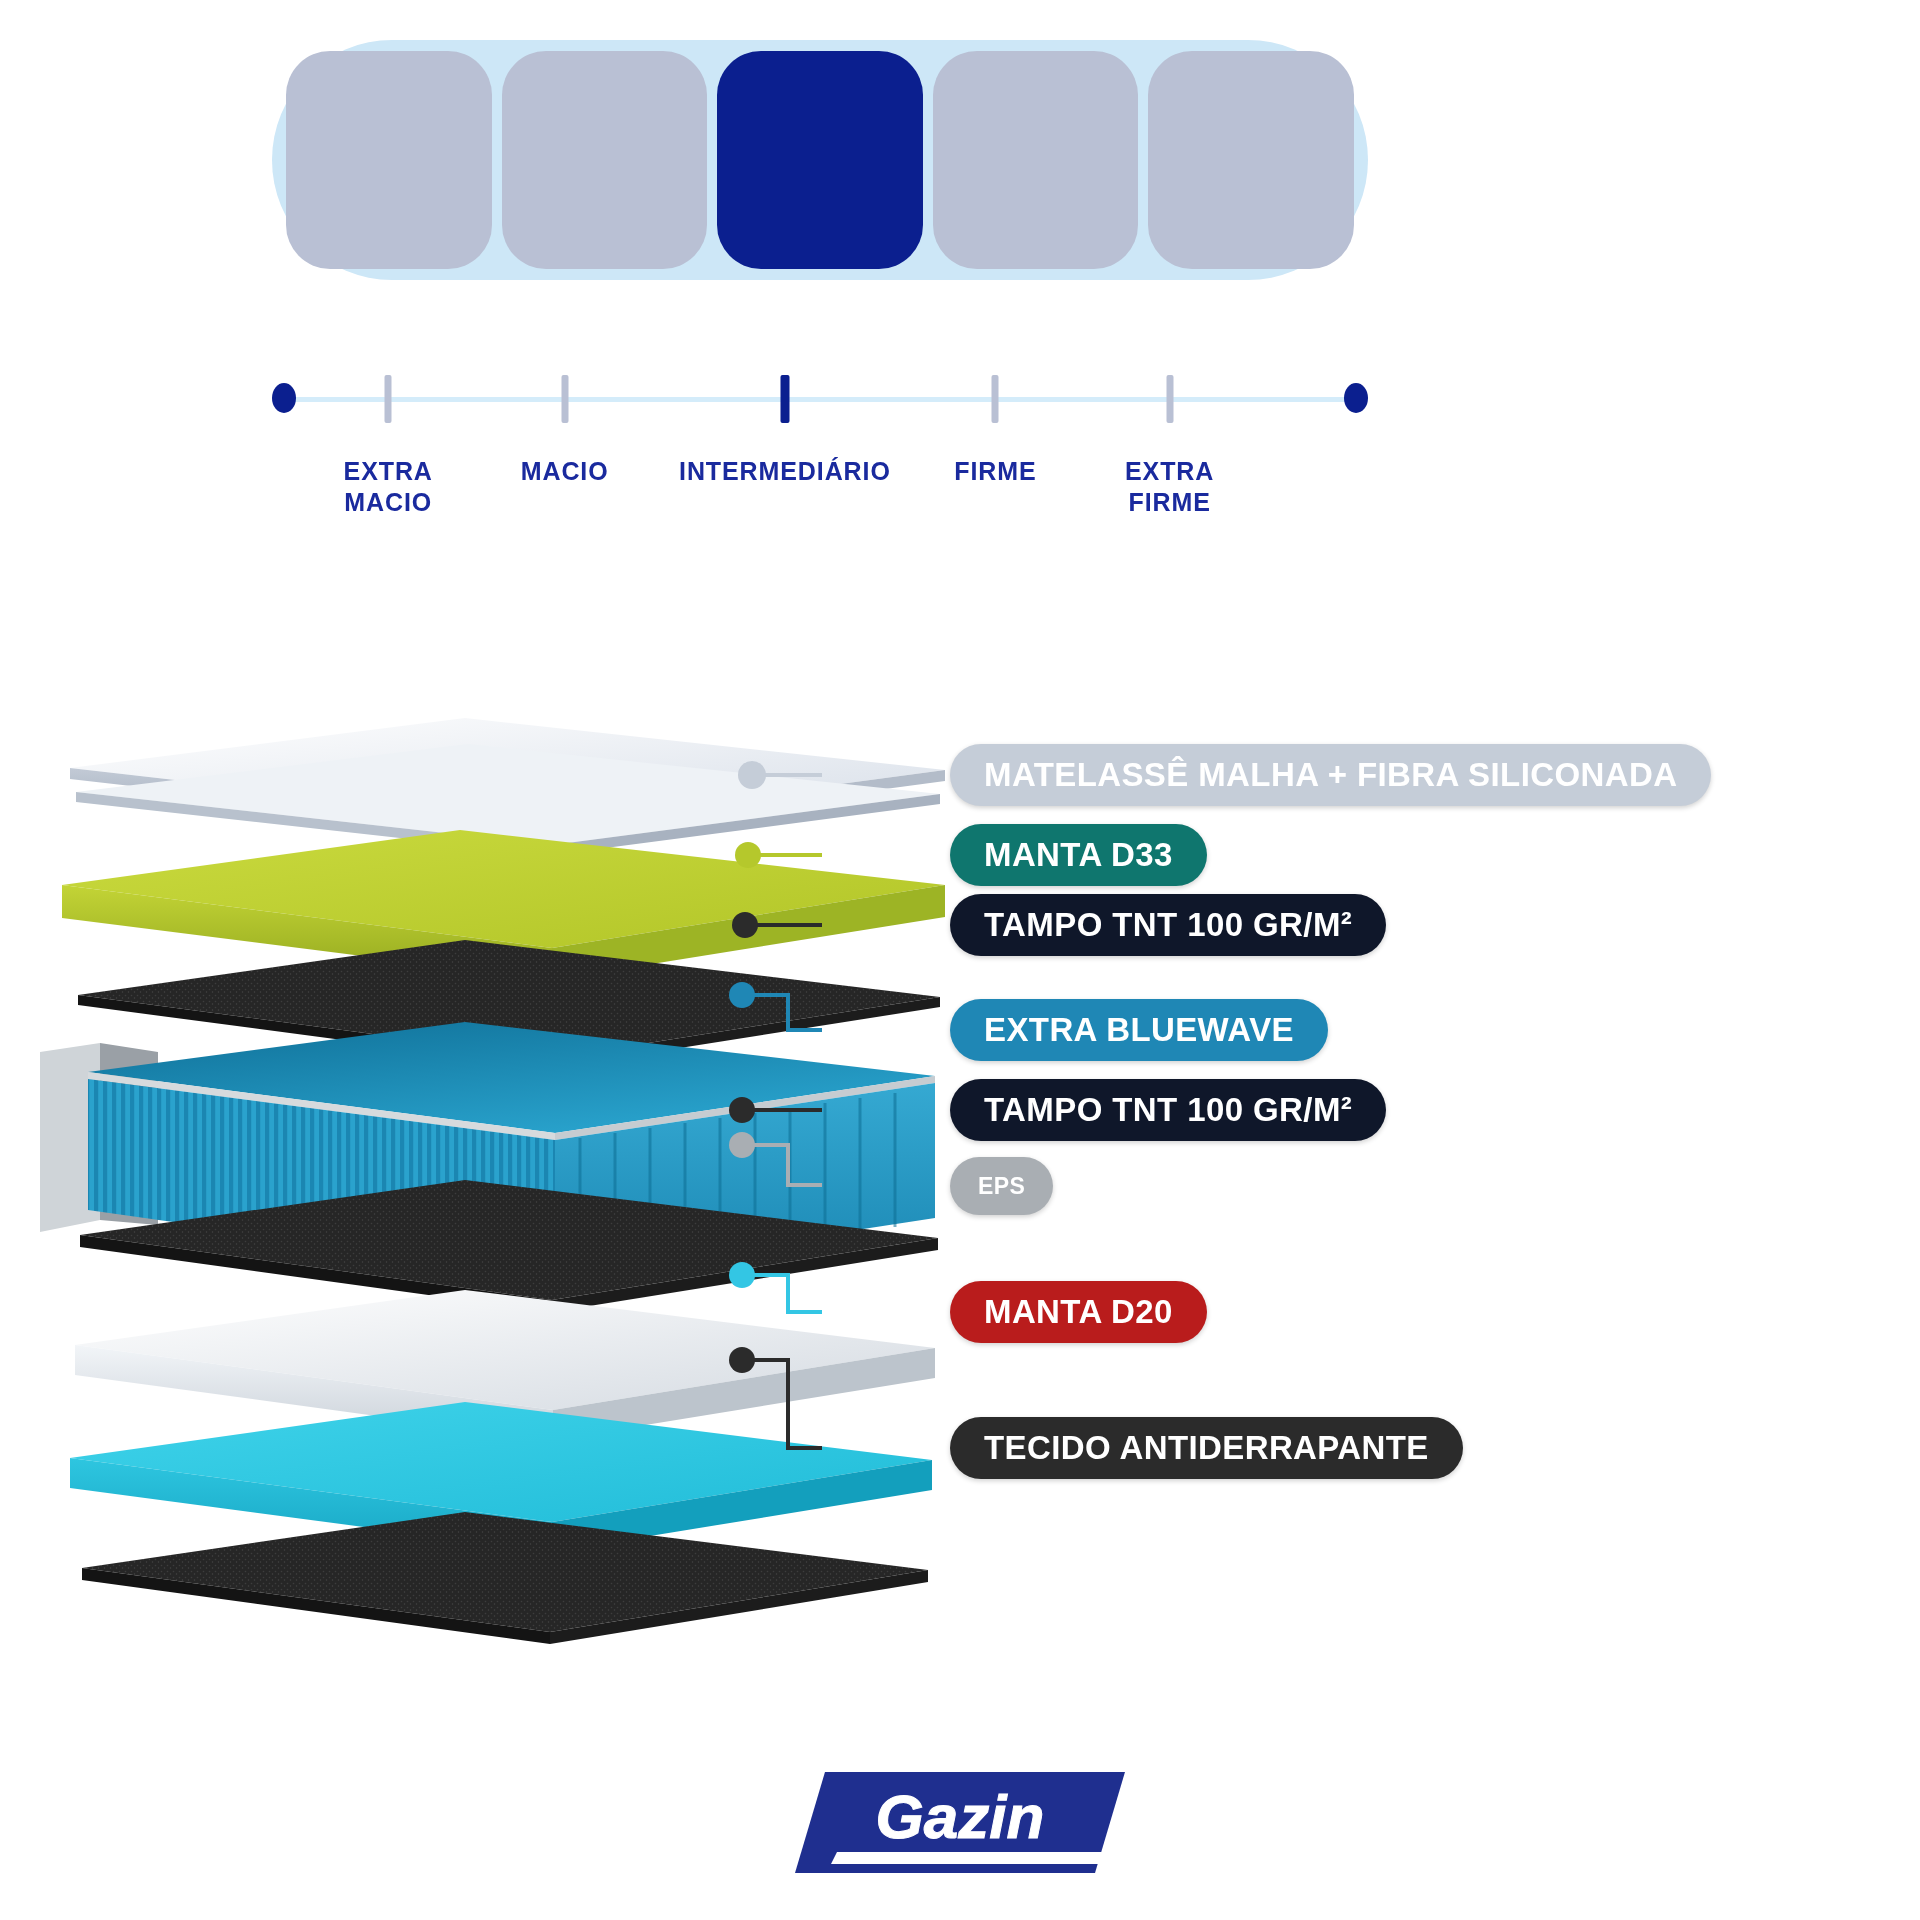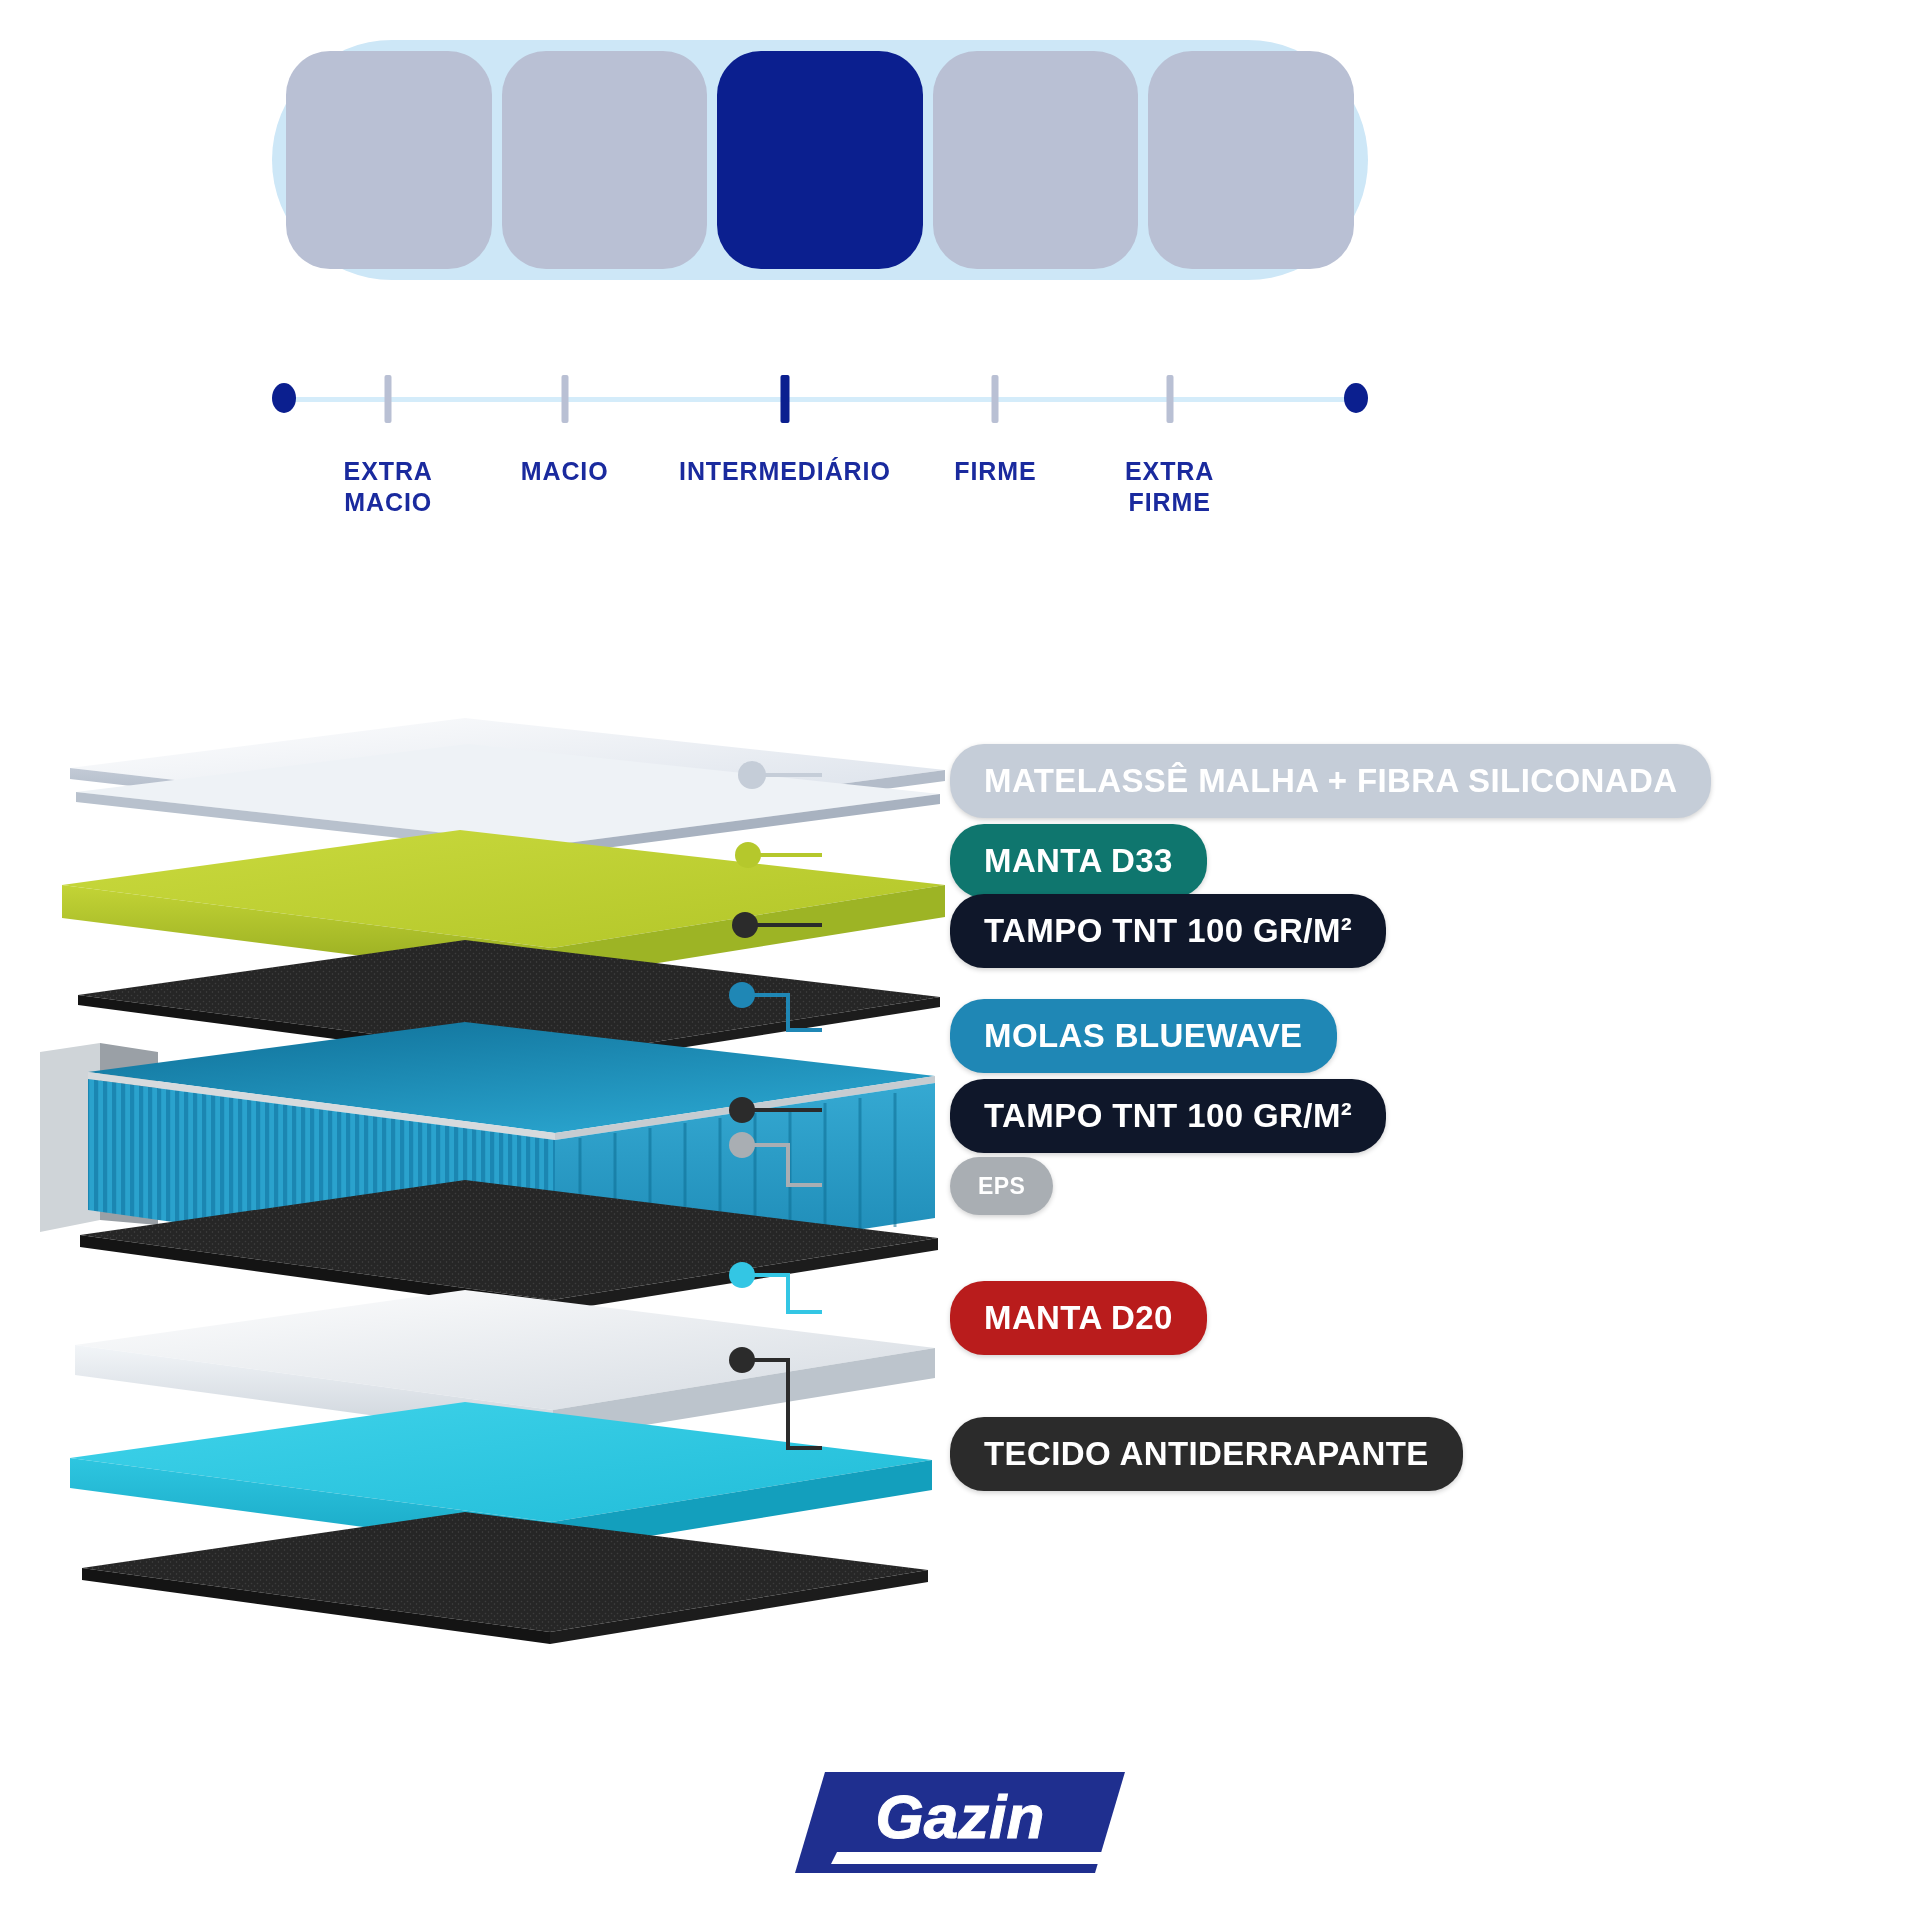--- a/index.html
+++ b/index.html
@@ -110,21 +110,21 @@
   
   .callouts{
     position:absolute;
     left:0; top:0;
     width:1920px; height:1120px;
   }
   .callout{
     position:absolute;
     display:flex;
     align-items:center;
-    height:74px;
+    height:62px;
     padding:0 34px;
     border-radius:34px;
     color:#ffffff;
     font-size:33px;
     font-weight:bold;
     letter-spacing:.4px;
     white-space:nowrap;
     box-shadow:0 2px 5px rgba(0,0,0,.18);
   }
   .callout.small{
@@ -355,21 +355,21 @@
     </g>
   </svg>
 
   <div class="callouts">
     <div class="callout c-matelasse" style="left:950px; top:104px;">MATELASSÊ MALHA + FIBRA SILICONADA</div>
 
     <div class="callout c-manta33" style="left:950px; top:184px;">MANTA D33</div>
 
     <div class="callout c-tnt" style="left:950px; top:254px;">TAMPO TNT 100 GR/M²</div>
 
-    <div class="callout c-molas" style="left:950px; top:359px;">MOLAS BLUEWAVE</div>
+    <div class="callout c-molas" style="left:950px; top:359px;">EXTRA BLUEWAVE</div>
 
     <div class="callout c-tnt" style="left:950px; top:439px;">TAMPO TNT 100 GR/M²</div>
 
     <div class="callout small c-eps" style="left:950px; top:517px;">EPS</div>
 
     <div class="callout c-manta20" style="left:950px; top:641px;">MANTA D20</div>
 
     <div class="callout c-tecido" style="left:950px; top:777px;">TECIDO ANTIDERRAPANTE</div>
   </div>
 </div>

